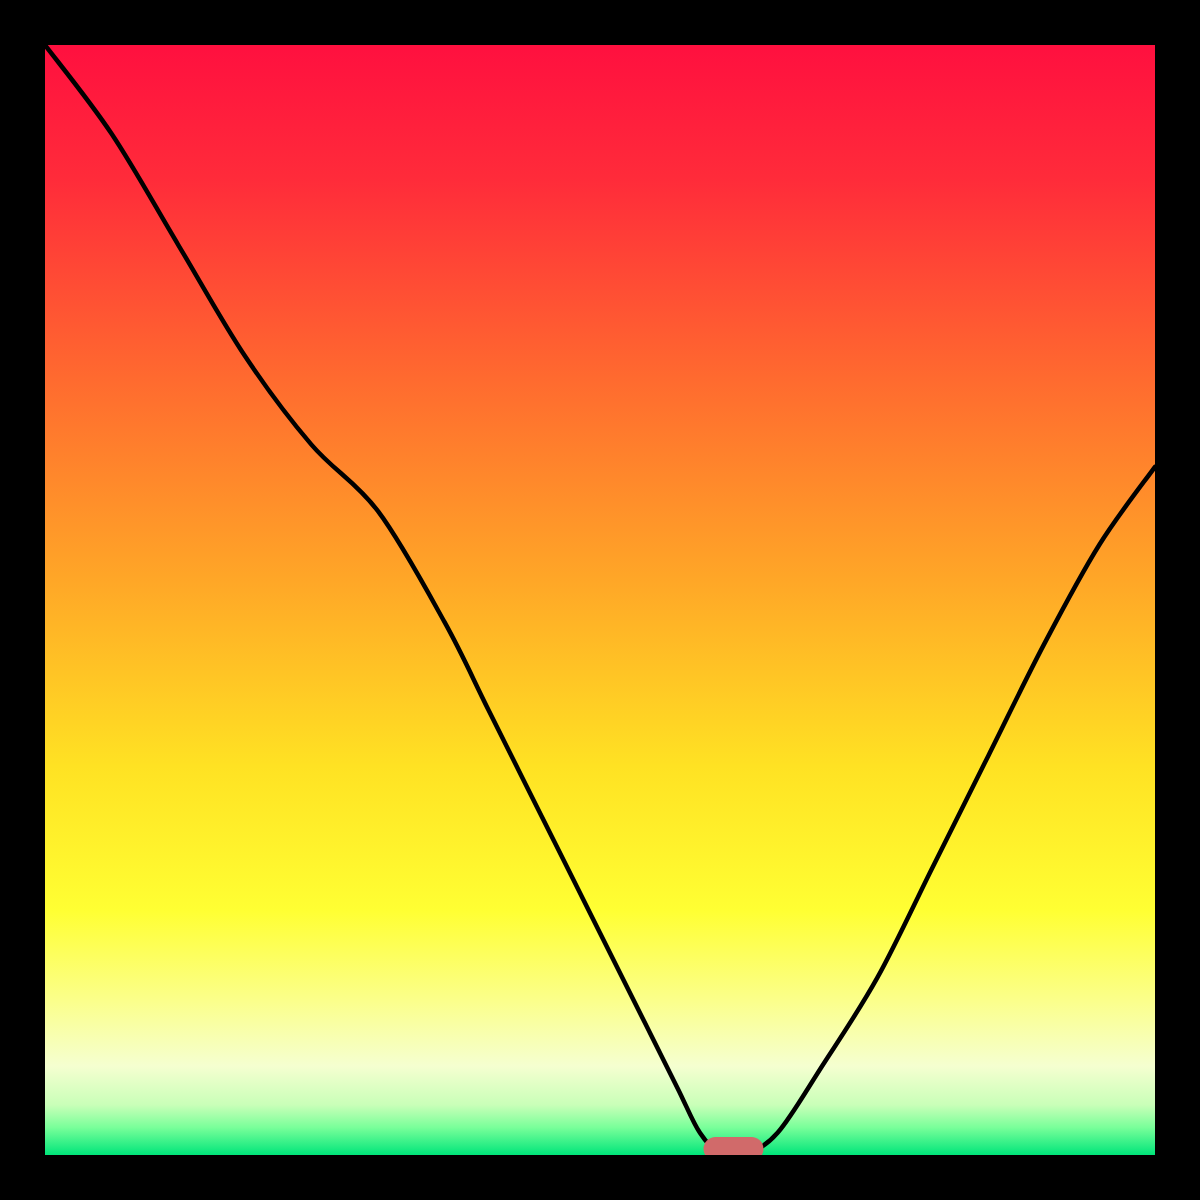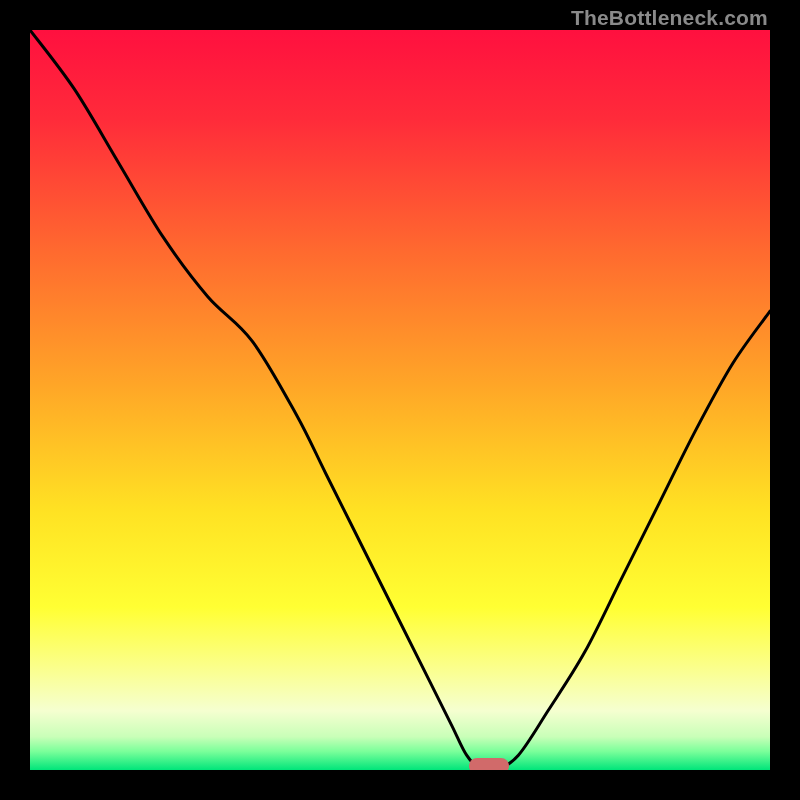--- a/index.html
+++ b/index.html
@@ -55,21 +55,20 @@
     border-radius: 8px;
     background: #d16a6a;
     transform: translate(-50%, -50%);
   }
 </style>
 </head>
 <body>
 
 <div class="frame">
 
-  <div class="watermark">TheBottleneck.com</div>
 
   <div class="plot-area">
 
     <svg class="gradient-bg" viewBox="0 0 740 740" preserveAspectRatio="none">
       <defs>
         <linearGradient id="bg-grad" x1="0" y1="0" x2="0" y2="1">
             <stop offset="0%" stop-color="#ff103f"></stop>
             <stop offset="12%" stop-color="#ff2b3a"></stop>
             <stop offset="30%" stop-color="#ff6a2f"></stop>
             <stop offset="48%" stop-color="#ffa627"></stop>

